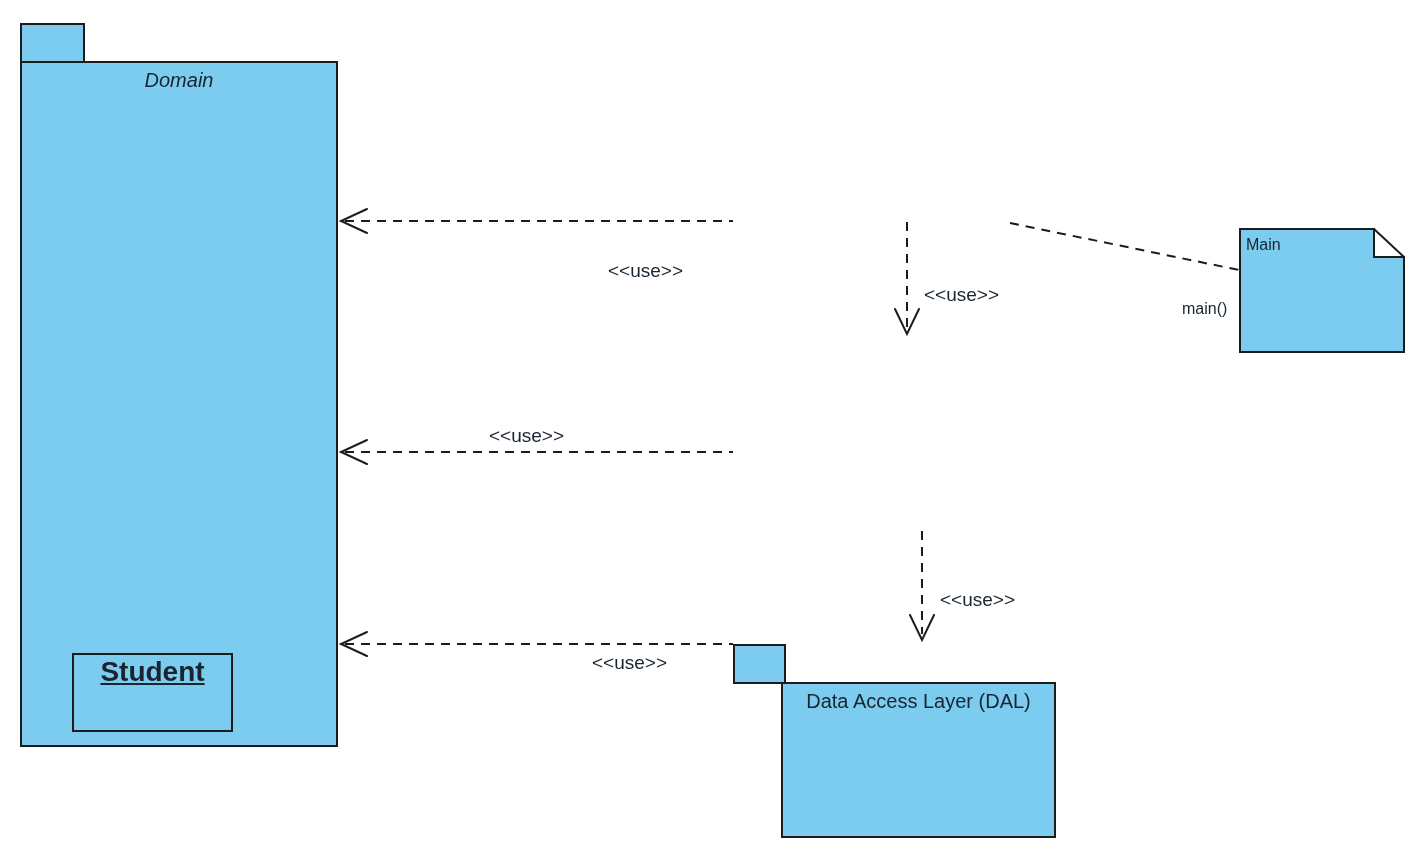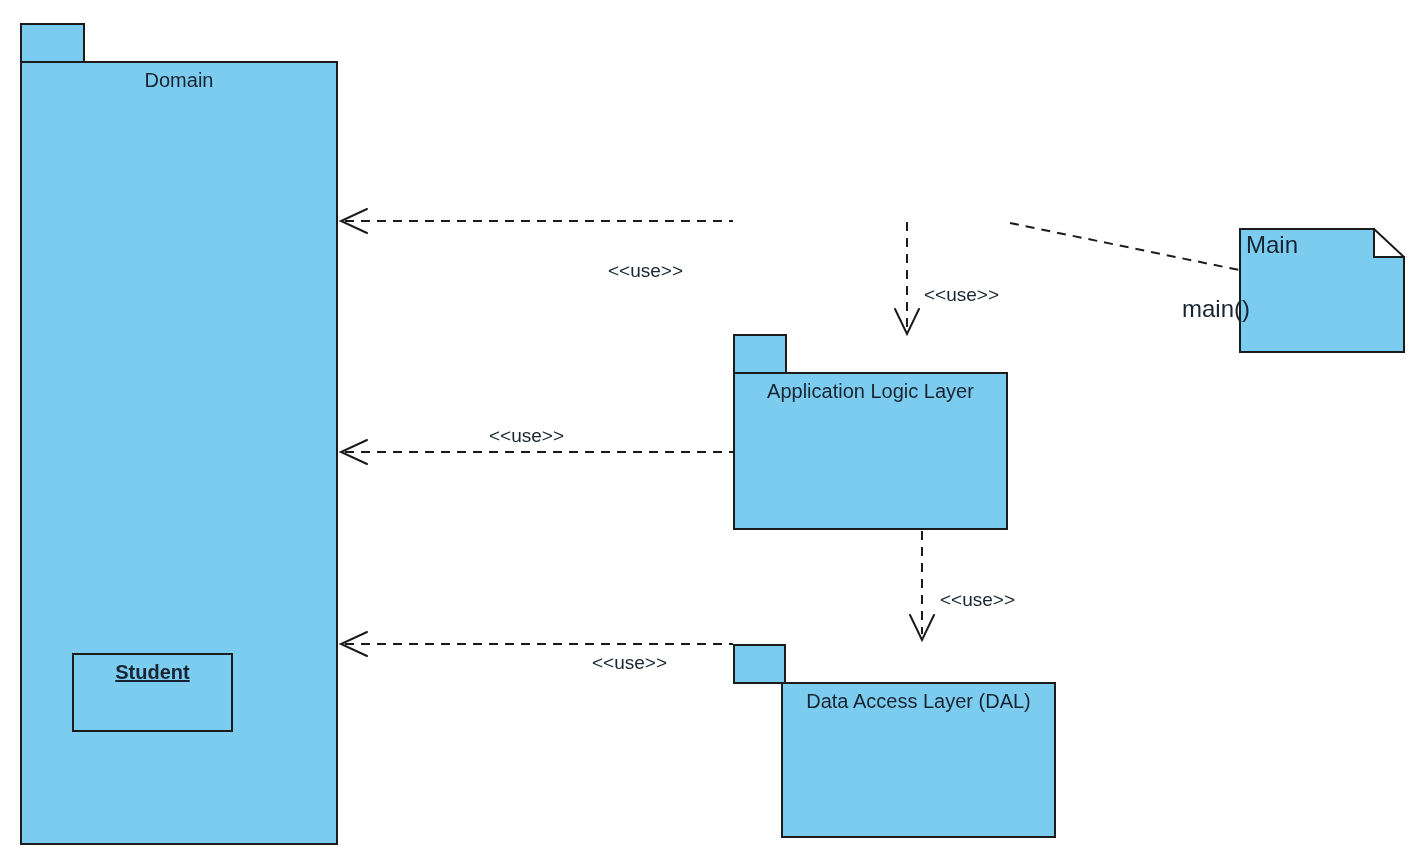--- a/index.html
+++ b/index.html
@@ -70,38 +70,38 @@
   }
 
   .class-box {
     position: absolute;
     background: var(--node-fill);
     border: 2px solid var(--node-border);
     text-align: center;
     padding-top: 5px;
   }
   .class-title {
-    font-size: 20px;
+    font-size: 28px;
     line-height: 24px;
     font-weight: bold;
     text-decoration: underline;
     color: var(--text);
   }
 
   .use-label {
     position: absolute;
     font-size: 19px;
     line-height: 22px;
     color: var(--text);
     white-space: nowrap;
   }
 
   .note-text {
     position: absolute;
-    font-size: 24px;
+    font-size: 16px;
     line-height: 24px;
     color: var(--text);
     white-space: nowrap;
   }
 </style>
 </head>
 <body>
 
 <div id="canvas" style="--node-fill: #7cccf0; --node-border: #1c1c1c; --connector: #1c1c1c; --text: #182430;">
 
@@ -137,32 +137,26 @@
     </g>
 
     <g>
       <path class="note-shape" d="M1240 229 L1374 229 L1374 257 L1404 257 L1404 352 L1240 352 Z"></path>
       <path class="note-fold-line" d="M1374 229 L1404 257"></path>
     </g>
   </svg>
 
   <div class="package" style="left:20px; top:23px; width:318px; height:816px;">
     <div class="package-tab" style="left:0; top:0; width:65px; height:40px;"></div>
-    <div class="package-body" style="left:0; top:38px; width:318px; height:784px;">
+    <div class="package-body" style="left:0; top:38px; width:318px; height:686px;font-style:italic;">
       <div class="package-title">Domain</div>
     </div>
   </div>
 
 
-  <div class="package" style="left:733px; top:334px; width:275px; height:196px;">
-    <div class="package-tab" style="left:0; top:0; width:54px; height:40px;"></div>
-    <div class="package-body" style="left:0; top:38px; width:275px; height:158px;">
-      <div class="package-title">Application Logic Layer</div>
-    </div>
-  </div>
 
   <div class="package" style="left:733px; top:644px; width:275px; height:194px;">
     <div class="package-tab" style="left:0; top:0; width:53px; height:40px;"></div>
     <div class="package-body" style="left:0; top:38px; width:275px; height:156px;margin-left:48px;">
       <div class="package-title">Data Access Layer (DAL)</div>
     </div>
   </div>
 
   <div class="class-box" style="left:72px; top:653px; width:161px; height:79px;">
     <div class="class-title">Student</div>

